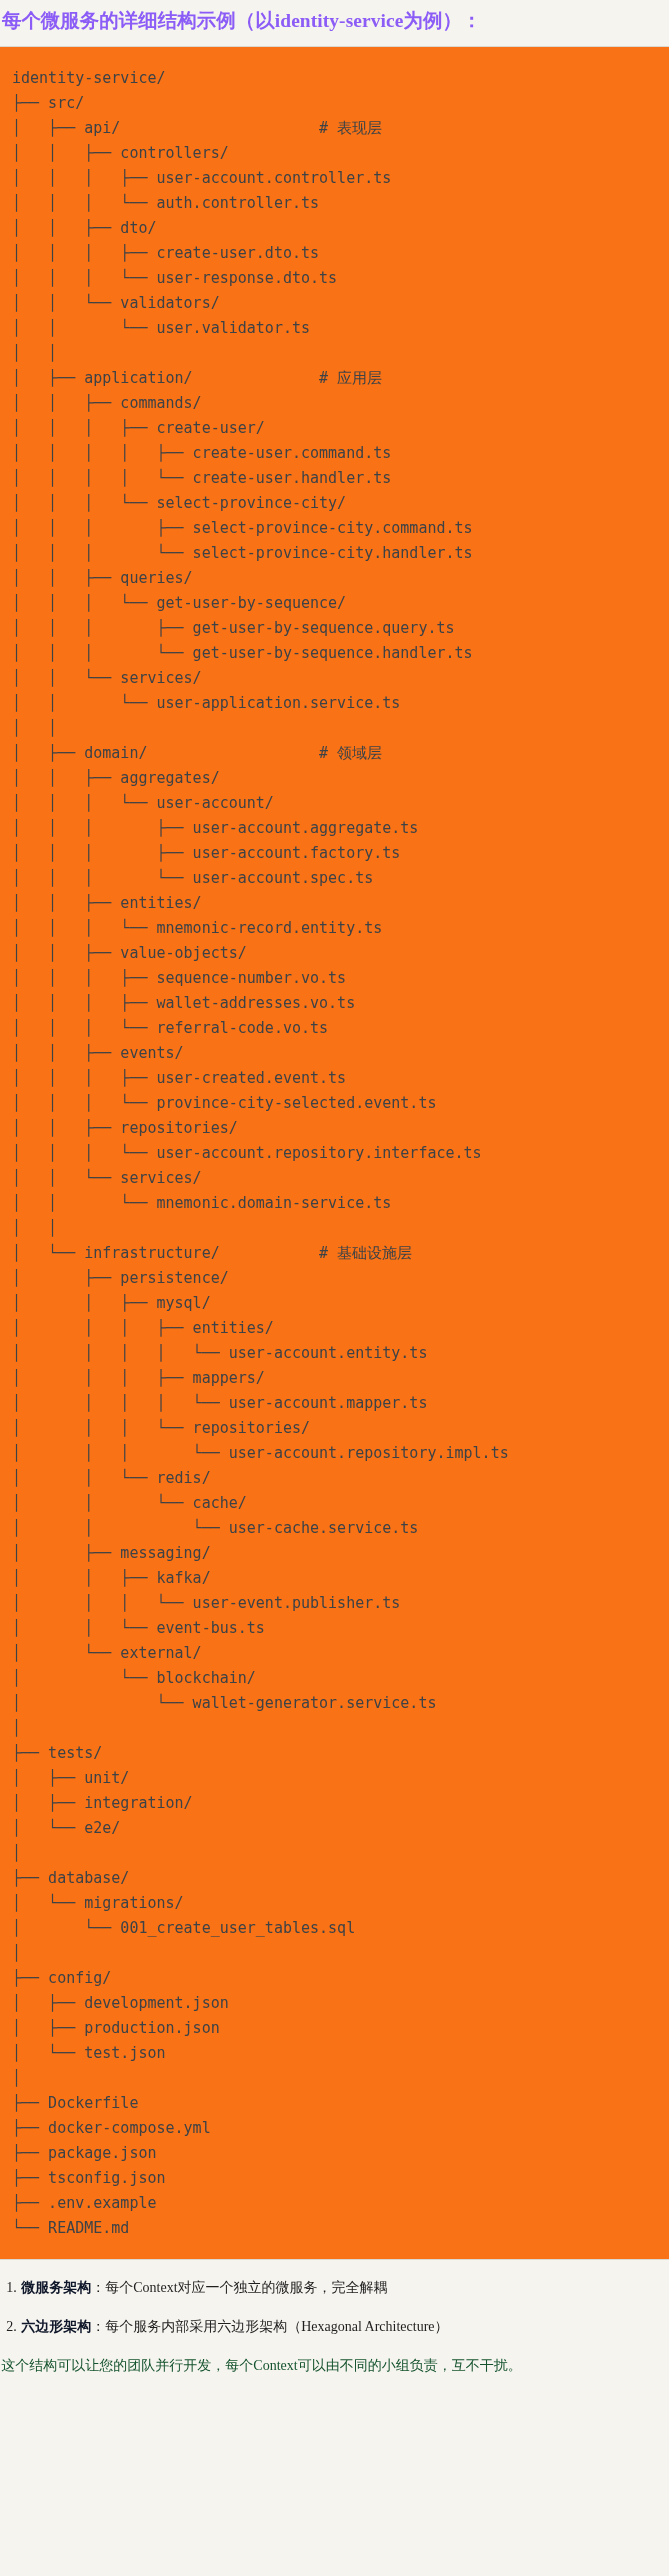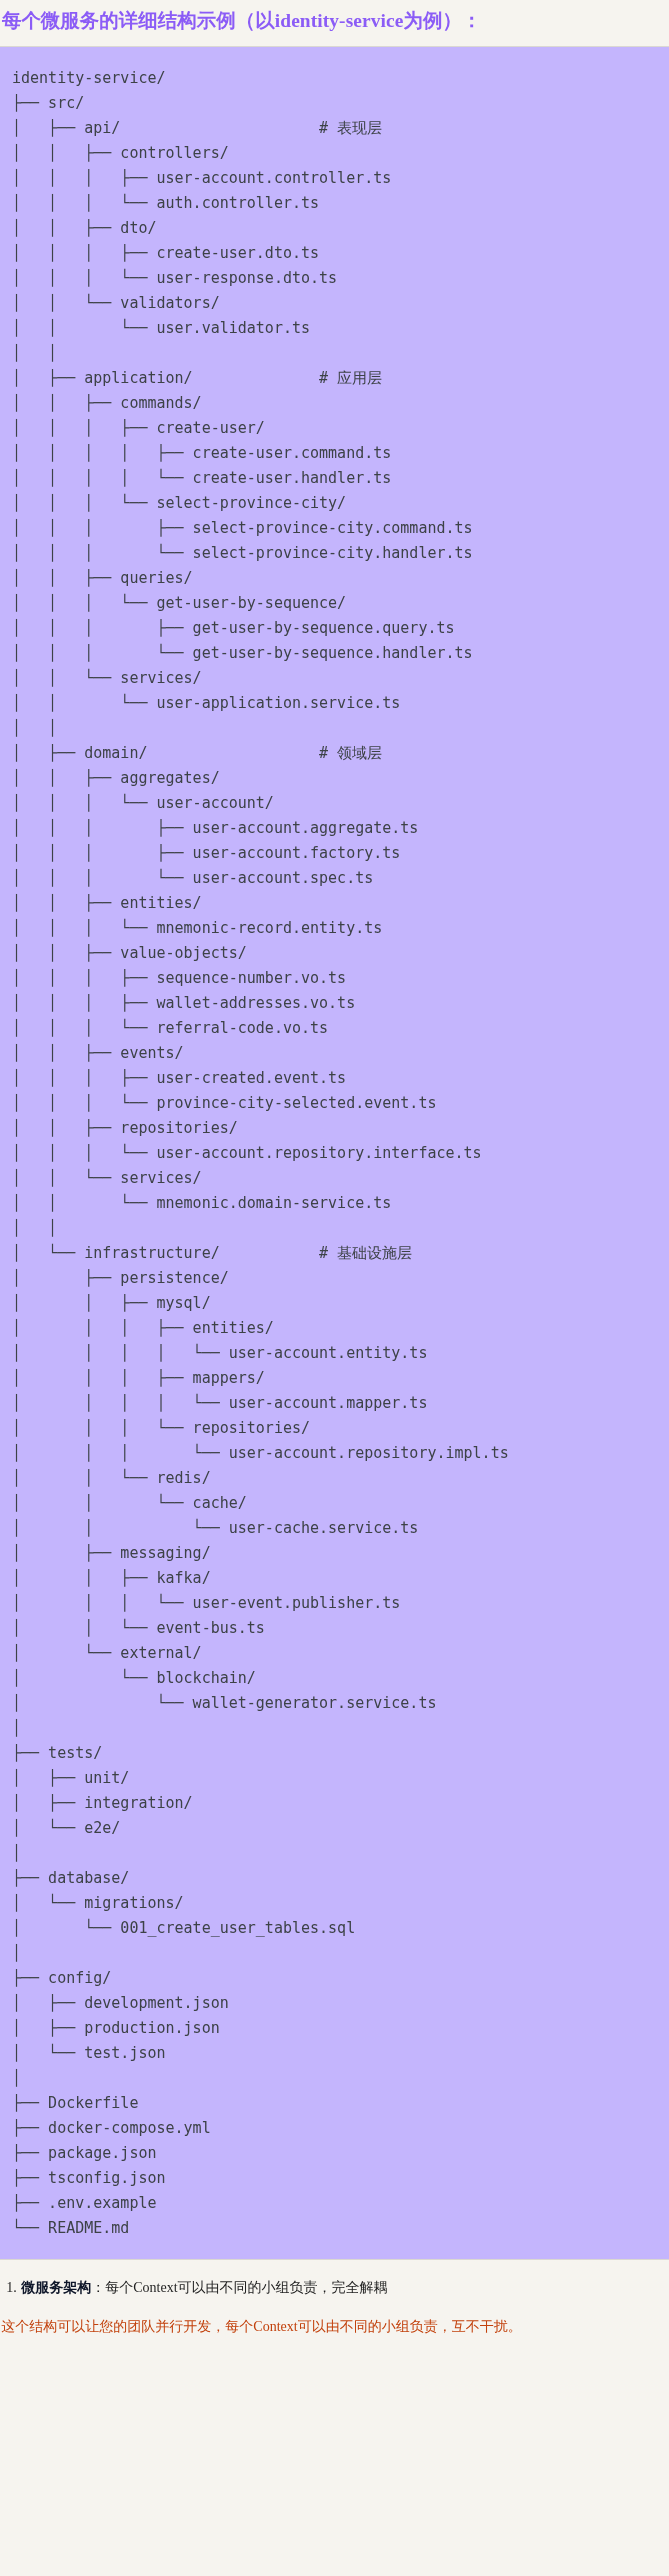--- a/index.html
+++ b/index.html
@@ -18,21 +18,21 @@
   .doc-title {
     font-size: 19.4px;
     font-weight: 700;
     line-height: 1.35;
     margin: 0;
     padding: 8.1px 6.3px 12px 1.9px;
     color: #8b5cf6;
     letter-spacing: 0.1px;
   }
   .code-block {
-    background: #c4b5fd;
+    background: #f97316;
     border-top: 0.6px solid #dbd8d2;
     border-bottom: 0.6px solid #dbd8d2;
     width: 100%;
     box-sizing: border-box;
   }
   .file-tree {
     margin: 0;
     padding: 19px 8.8px 17.5px 12px;
     font-family: "DejaVu Sans Mono", "Liberation Mono", monospace;
     font-size: 15px;
@@ -68,21 +68,21 @@
   }
   .note-term {
     font-weight: 700;
     color: #0f172a;
   }
   .footer-note {
     font-size: 14px;
     line-height: 1.45;
     margin: 0;
     padding: 0 1.3px;
-    color: #c2410c;
+    color: #14532d;
   }
 </style>
 </head>
 <body>
 
 <div class="page">
 
   <h1 class="doc-title">每个微服务的详细结构示例（以identity-service为例）：</h1>
 
   <div class="code-block">
@@ -172,22 +172,23 @@
 ├── package.json
 ├── tsconfig.json
 ├── .env.example
 └── README.md</pre>
   </div>
 
   <div class="notes">
 
     <ol class="notes-list">
 
-        <li><span class="note-num">1.</span><span class="note-term">微服务架构</span><span class="note-desc">：每个Context可以由不同的小组负责，完全解耦</span></li>
+        <li><span class="note-num">1.</span><span class="note-term">微服务架构</span><span class="note-desc">：每个Context对应一个独立的微服务，完全解耦</span></li>
 
+        <li><span class="note-num">2.</span><span class="note-term">六边形架构</span><span class="note-desc">：每个服务内部采用六边形架构（Hexagonal Architecture）</span></li>
 
 
 
 
       </ol>
   </div>
 
   <p class="footer-note">这个结构可以让您的团队并行开发，每个Context可以由不同的小组负责，互不干扰。</p>
 
 </div>

